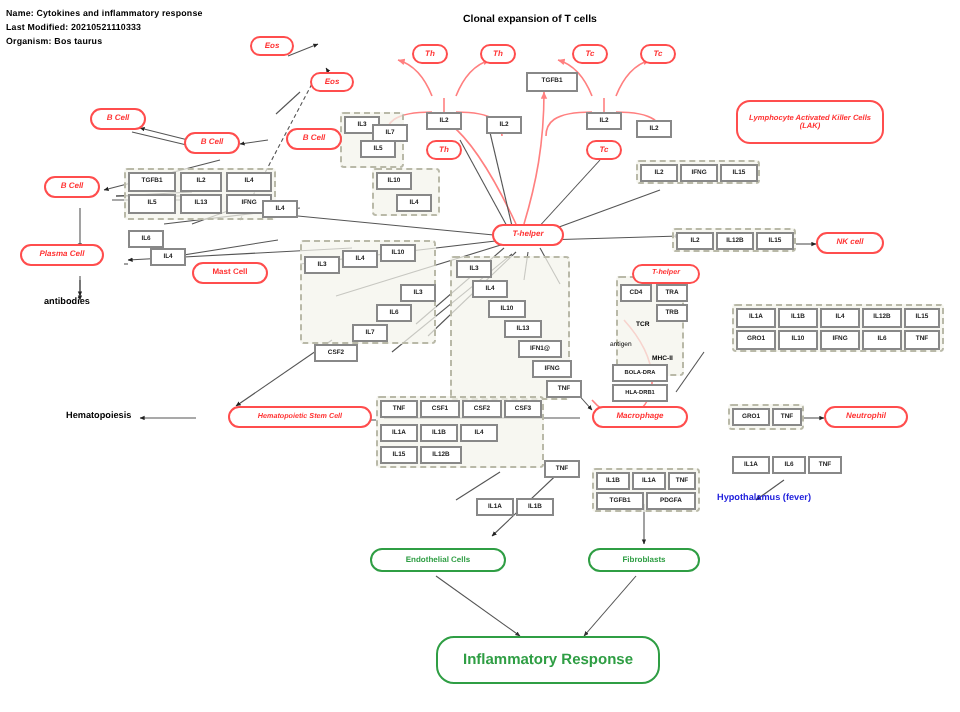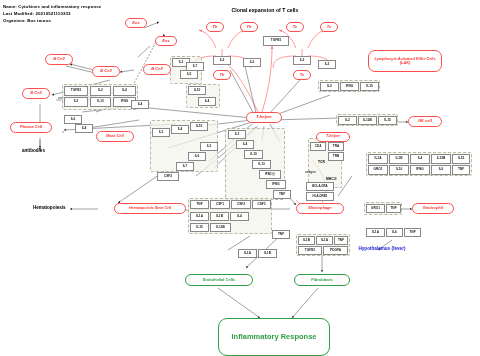--- a/index.html
+++ b/index.html
@@ -189,21 +189,21 @@
 
   <div class="cell" style="left:246px;top:112px;width:36px;height:11px;">T-helper</div>
   <div class="cell" style="left:316px;top:132px;width:34px;height:10px;font-size:3.6px;">T-helper</div>
 
   <div class="cell" style="left:296px;top:203px;width:48px;height:11px;">Macrophage</div>
   <div class="cell" style="left:412px;top:203px;width:42px;height:11px;">Neutrophil</div>
   <div class="cell" style="left:114px;top:203px;width:72px;height:11px;font-size:3.6px;">Hematopoietic Stem Cell</div>
 
   <div class="cell green" style="left:185px;top:274px;width:68px;height:12px;font-size:4px;">Endothelial Cells</div>
   <div class="cell green" style="left:294px;top:274px;width:56px;height:12px;font-size:4px;">Fibroblasts</div>
-  <div class="cell green bigout" style="left:218px;top:318px;width:112px;height:38px;">Inflammatory Response</div>
+  <div class="cell green bigout" style="left:218px;top:318px;width:112px;height:24px;">Inflammatory Response</div>
 
   <div class="lbl" style="left:22px;top:148px;">antibodies</div>
   <div class="lbl" style="left:33px;top:205px;">Hematopoiesis</div>
   <div class="lbl small" style="left:318px;top:160px;">TCR</div>
   <div class="lbl small" style="left:326px;top:177px;">MHC-II</div>
   <div class="lbl small" style="left:305px;top:170px;font-weight:normal;">antigen</div>
   <div class="lbl blue" style="left:355px;top:246px;width:54px;">Hypothalamus (fever)</div>
 
   <div class="gene" style="left:213px;top:56px;width:18px;height:9px;">IL2</div>
   <div class="gene" style="left:293px;top:56px;width:18px;height:9px;">IL2</div>

